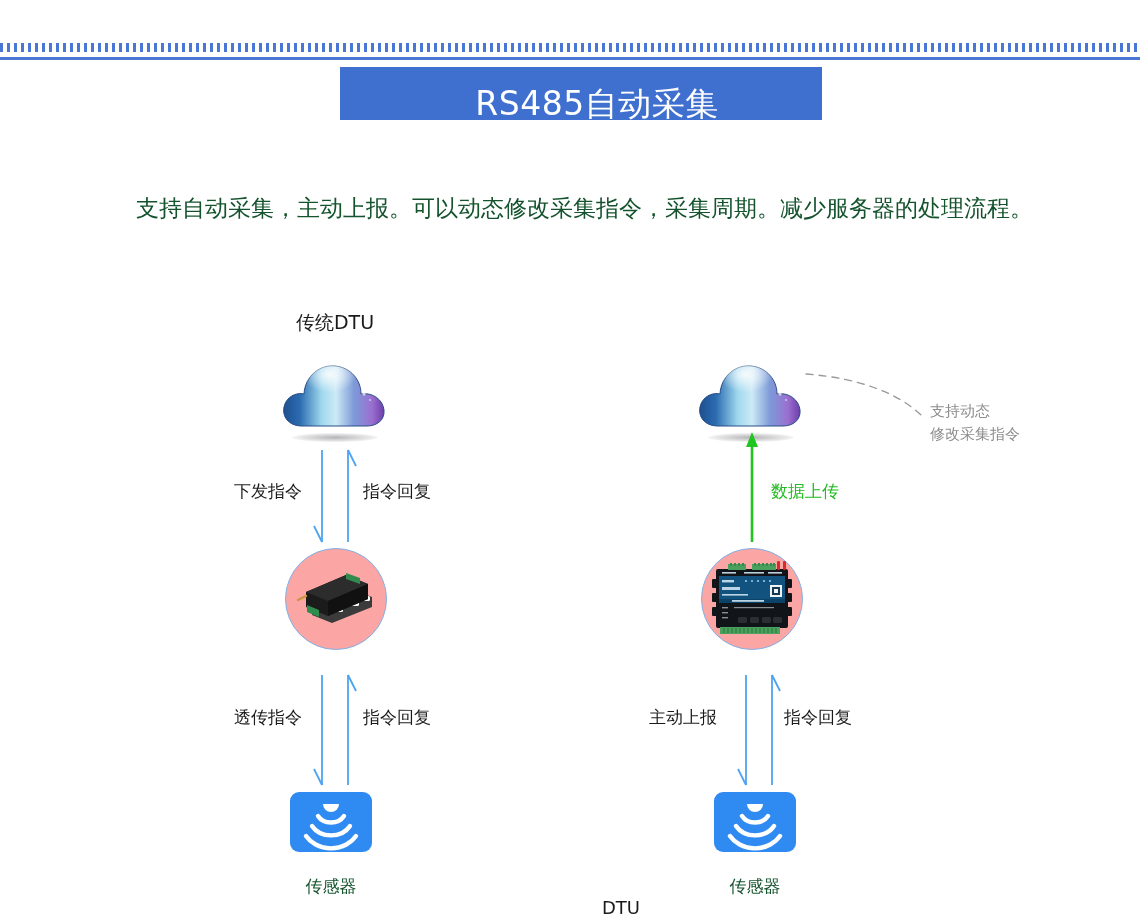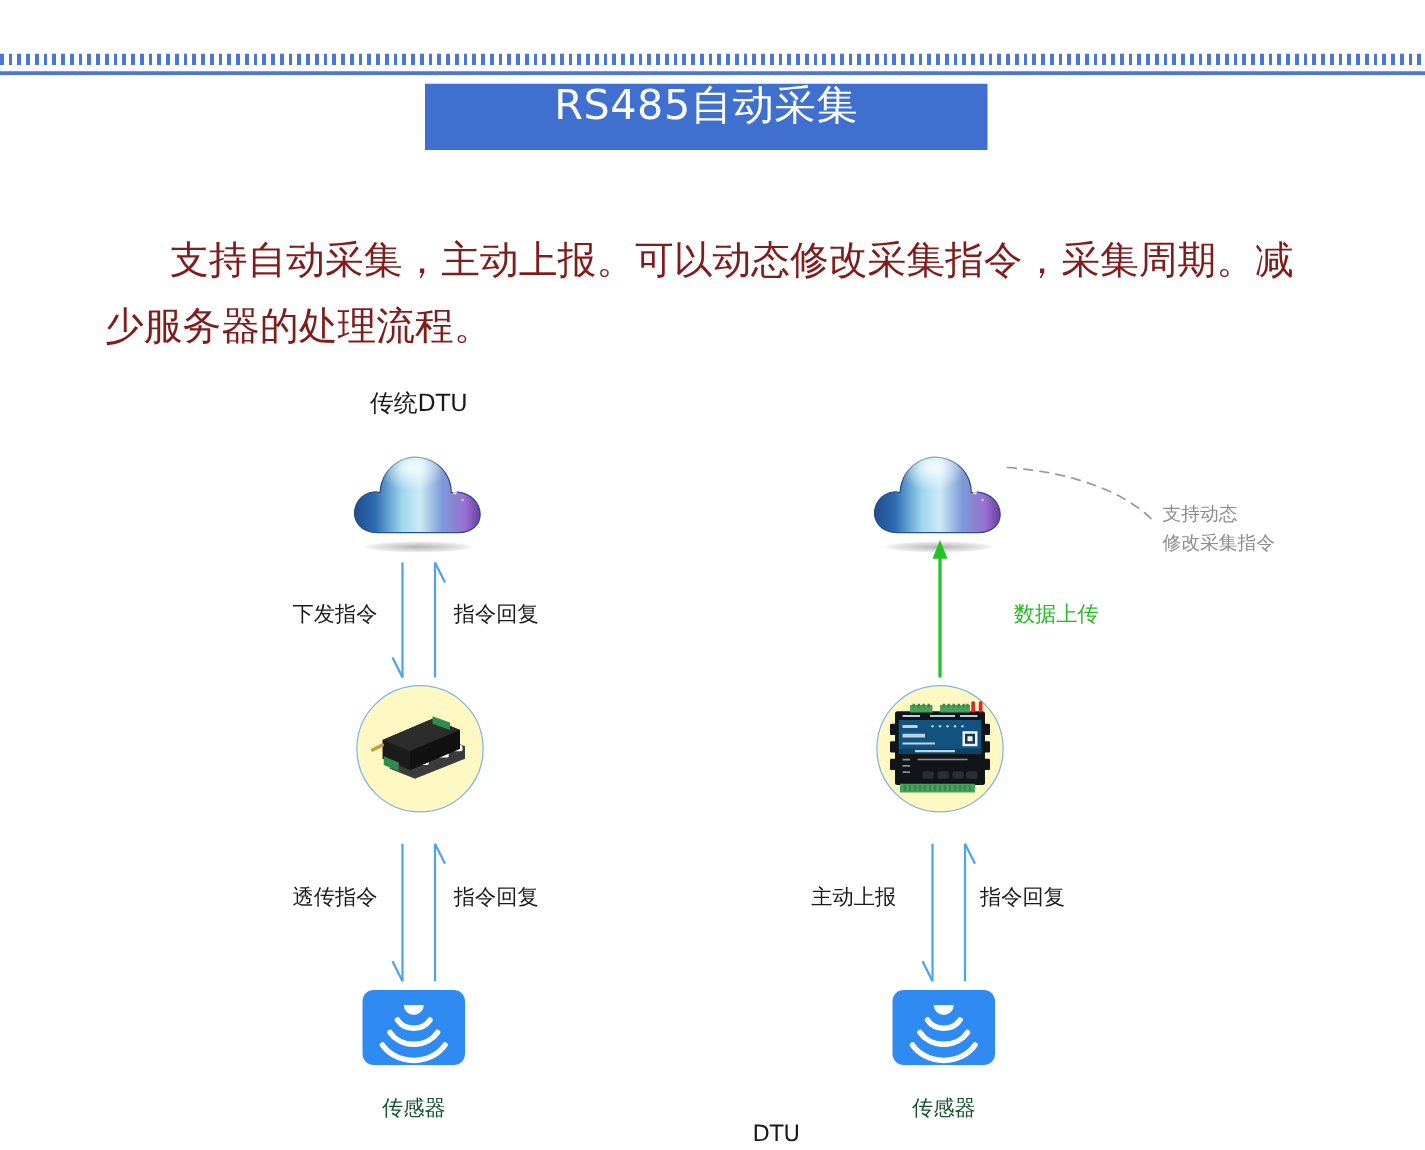--- a/index.html
+++ b/index.html
@@ -39,39 +39,40 @@
 
   
   .title-banner {
     position: absolute;
     left: 340px;
     top: 67px;
     width: 450px;
     height: 53px;
     background: #3f70cf;
     display: flex;
-    align-items: flex-start;
+    align-items: flex-end;
     justify-content: center;
+    padding-left: 32px;
   }
   .title-banner span {
     color: #ffffff;
     font-size: 33px;
     letter-spacing: 0.5px;
     line-height: 1;
   }
 
   
   .intro {
     position: absolute;
     left: 84px;
     top: 182px;
     width: 980px;
-    font-size: 31px;
+    font-size: 23px;
     line-height: 53px;
-    color: #7f1d1d;
+    color: #14532d;
     text-indent: 52px;
   }
 
   
   .diagram {
     position: absolute;
     left: 0;
     top: 290px;
     width: 1140px;
     height: 630px;
@@ -108,21 +109,21 @@
   }
   .cloud-svg { position: absolute; left: 0; top: 0; }
 
   
   .device-circle {
     position: absolute;
     width: 100px;
     height: 100px;
     border-radius: 50%;
     border: 1.4px solid #7fb3e8;
-    background: #fef9c3;
+    background: #fca5a5;
   }
   .device-circle.left  { left: 285px; top: 258px; }
   .device-circle.right { left: 701px; top: 258px; }
   .device-caption {
     position: absolute;
     width: 160px;
     text-align: center;
     font-size: 18px;
     color: #1a1a1a;
     white-space: nowrap;
@@ -155,21 +156,21 @@
     position: absolute;
     font-size: 17px;
     color: #1a1a1a;
     white-space: nowrap;
   }
   .arrow-label.green { color: #22bb22; }
   .arrow-label.l1 { left: 234px; top: 190px; font-family: Liberation Mono, monospace; }
   .arrow-label.l2 { left: 363px; top: 190px; }
   .arrow-label.l3 { left: 234px; top: 416px; }
   .arrow-label.l4 { left: 363px; top: 416px; }
-  .arrow-label.r1 { left: 771px; top: 190px; margin-left: 40px; }
+  .arrow-label.r1 { left: 771px; top: 190px; }
   .arrow-label.r3 { left: 649px; top: 416px; }
   .arrow-label.r4 { left: 784px; top: 416px; }
 
   .note {
     position: absolute;
     left: 930px;
     top: 110px;
     font-size: 15px;
     line-height: 23px;
     color: #8d8d8d;

